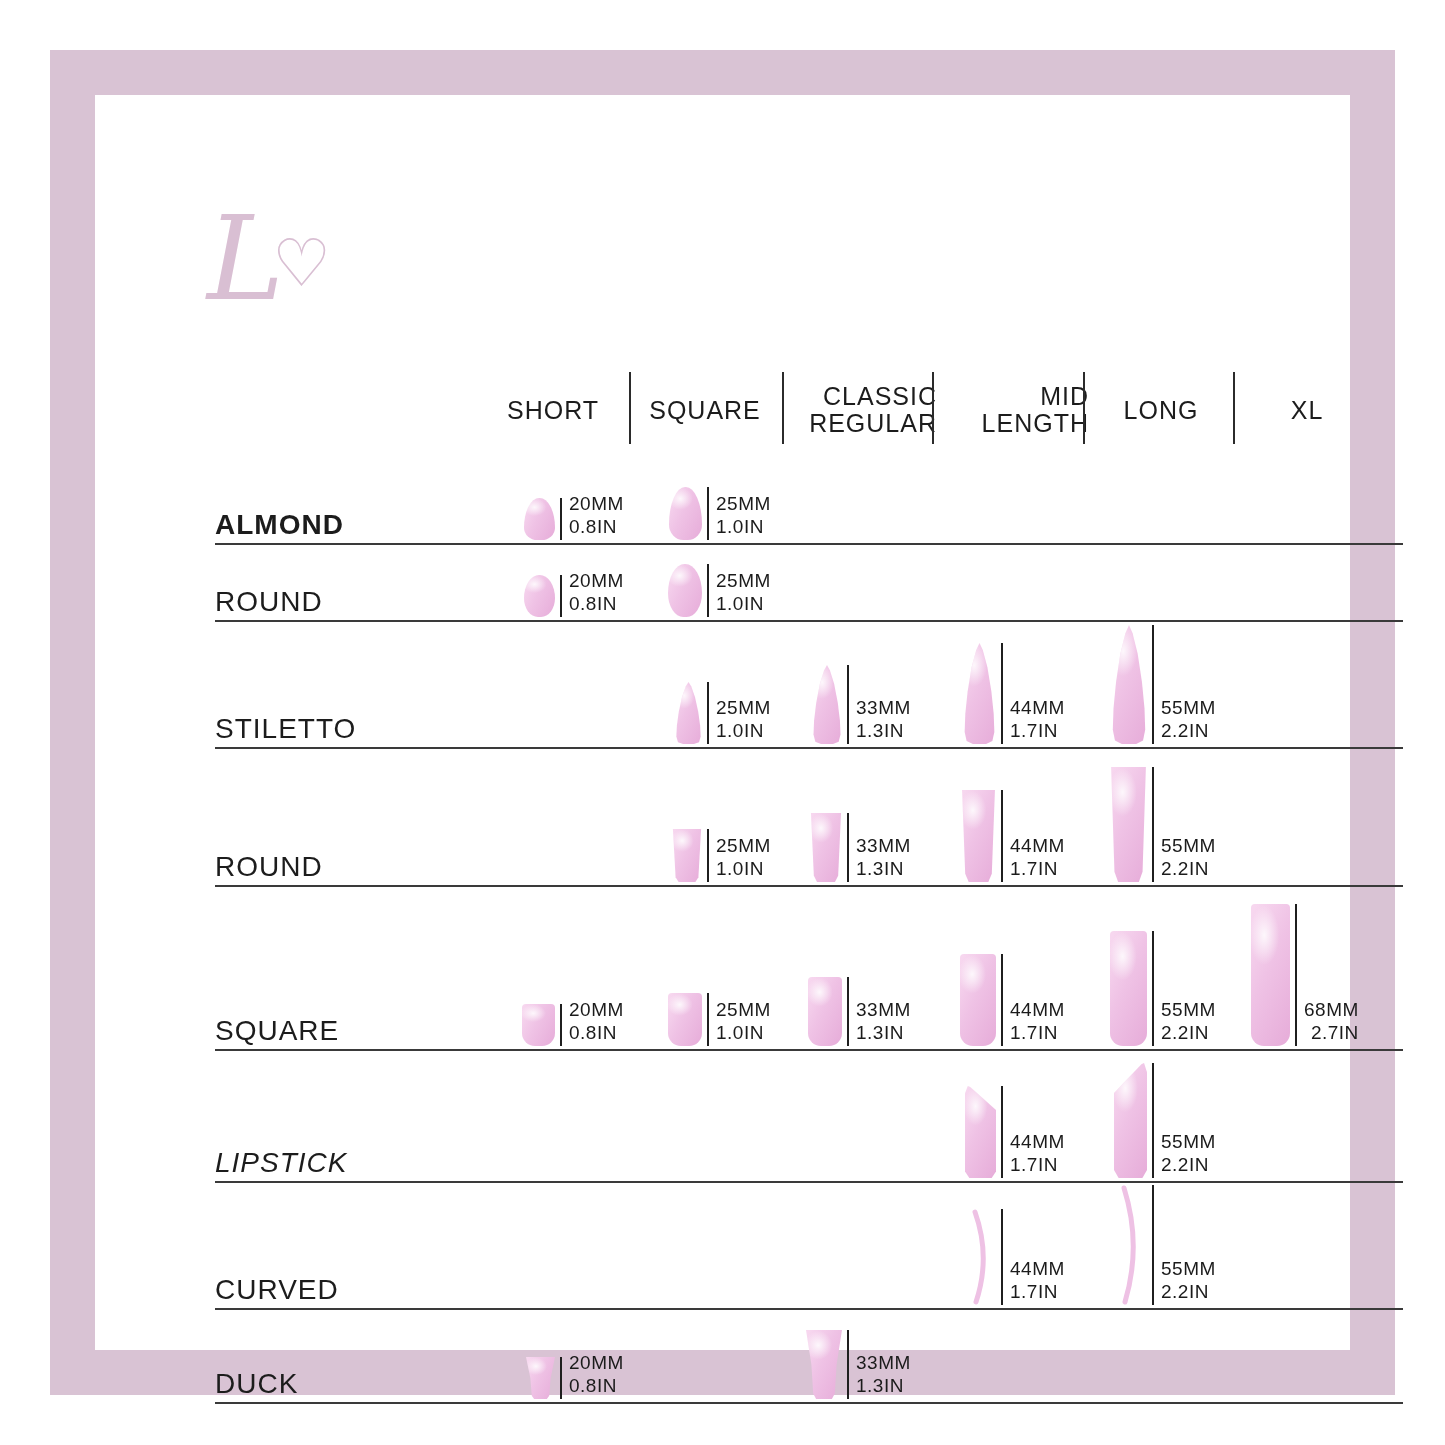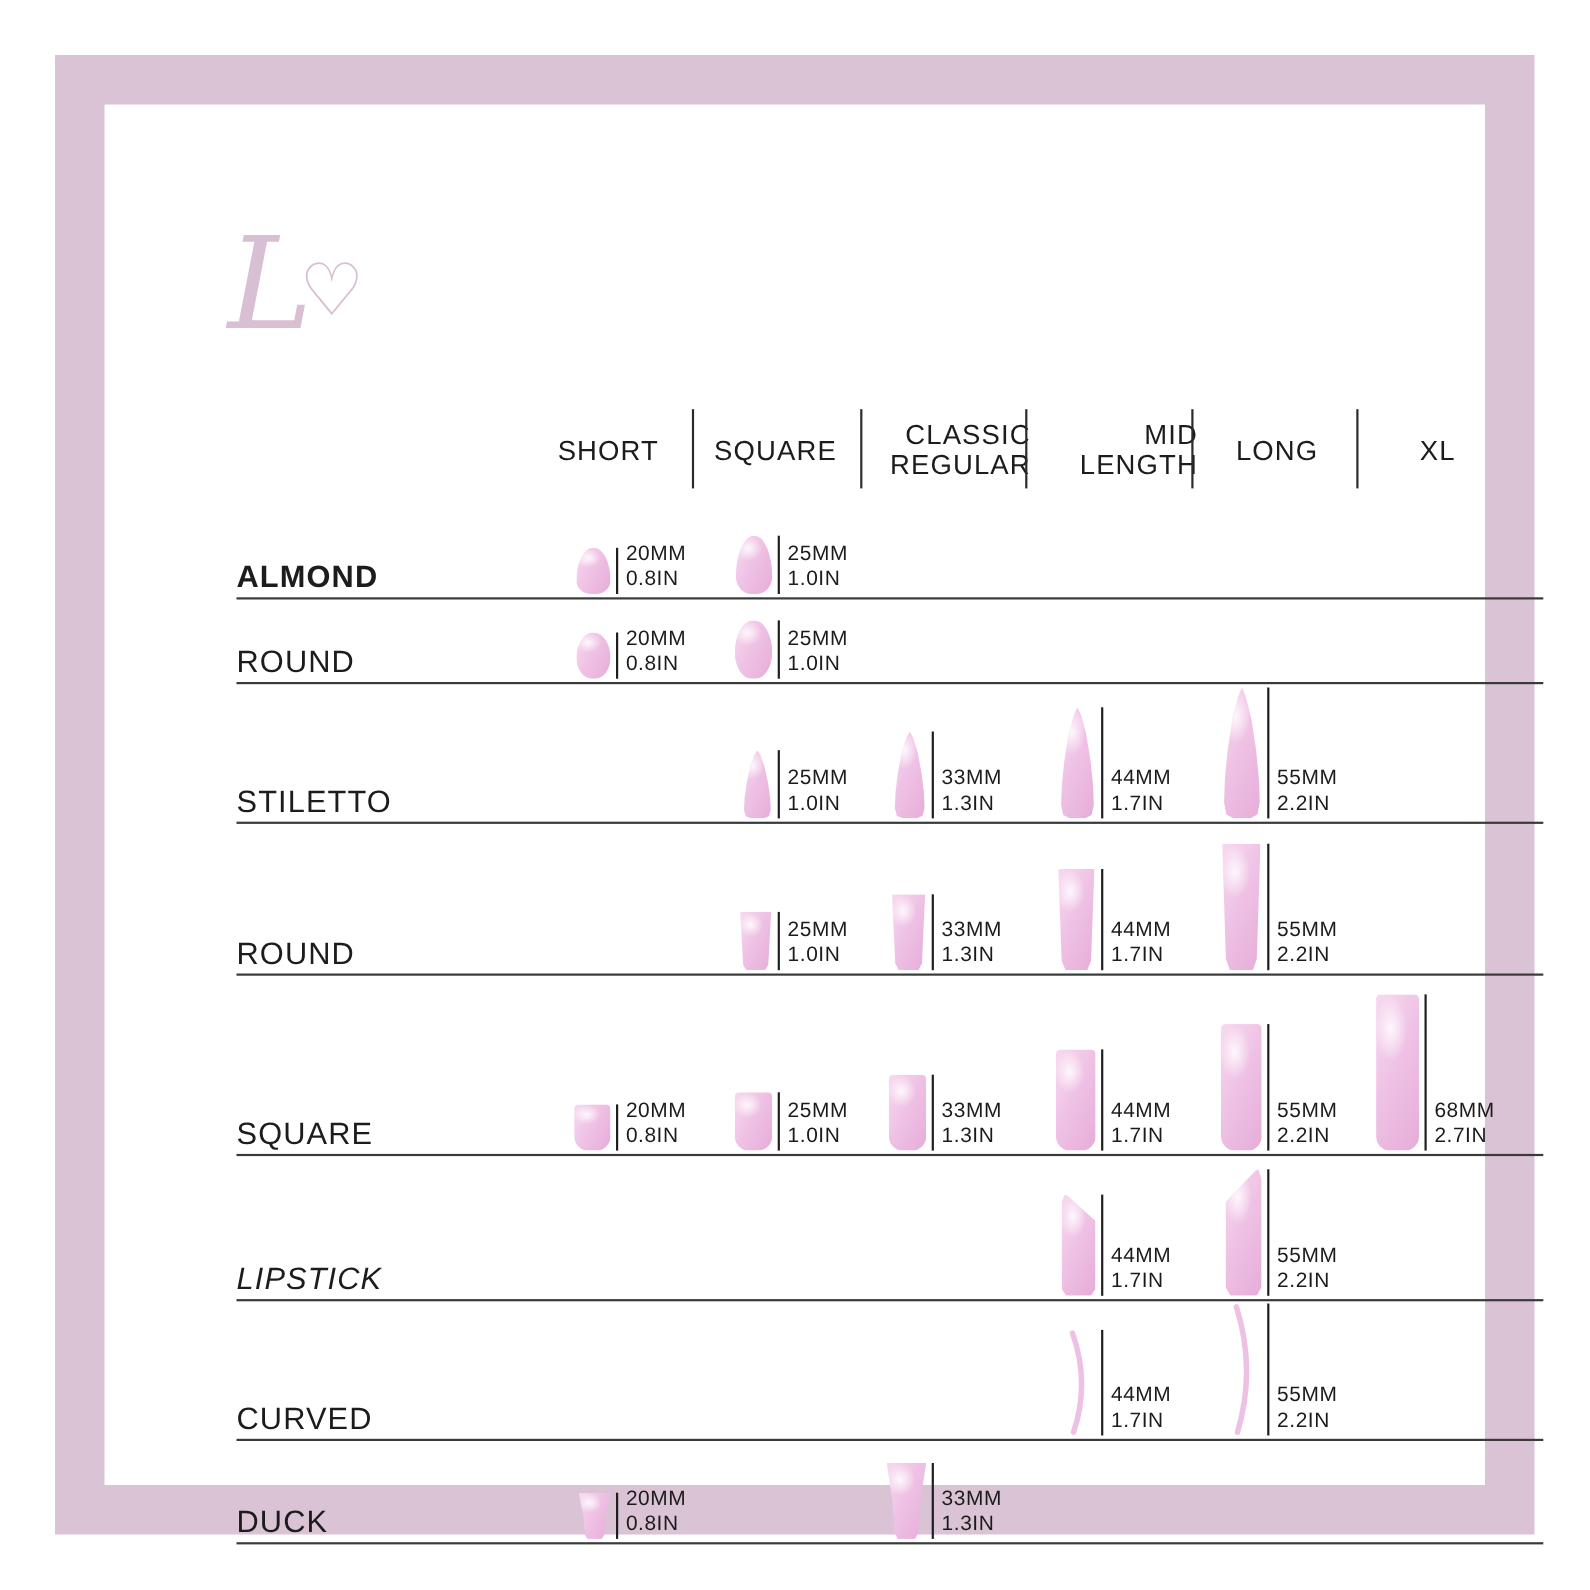--- a/index.html
+++ b/index.html
@@ -189,21 +189,21 @@
           <span>1.7IN</span>
         </div>
         <div class="nail nail--square" style="left: 1015px; top: 836px; width: 37px; height: 115px;"></div>
         <div class="measure-line" style="left: 1057px; top: 836px; height: 115px;"></div>
         <div class="measurement" style="left: 1066px; top: 903px;">
           <span>55MM</span>
           <span>2.2IN</span>
         </div>
         <div class="nail nail--square" style="left: 1156px; top: 809px; width: 39px; height: 142px;"></div>
         <div class="measure-line" style="left: 1200px; top: 809px; height: 142px;"></div>
-        <div class="measurement" style="left: 1209px; top: 903px;">
+        <div class="measurement" style="left: 1209px; top: 903px; text-align: right;">
           <span>68MM</span>
           <span>2.7IN</span>
         </div>
         <div class="row-label" style="left: 120px; top: 1054px; font-style: italic;">LIPSTICK</div>
         <div class="row-line" style="left: 120px; top: 1086px; width: 1188px;"></div>
         <div class="nail nail--lipstick-left" style="left: 870px; top: 991px; width: 31px; height: 92px;"></div>
         <div class="measure-line" style="left: 906px; top: 991px; height: 92px;"></div>
         <div class="measurement" style="left: 915px; top: 1035px;">
           <span>44MM</span>
           <span>1.7IN</span>

